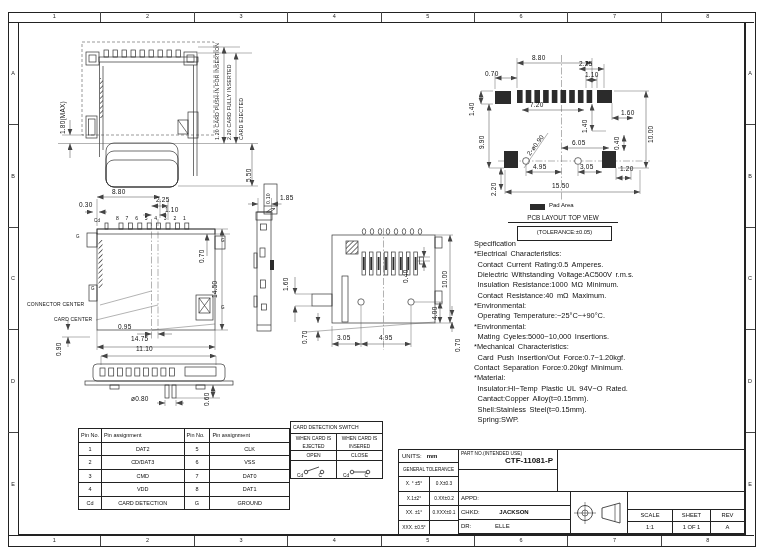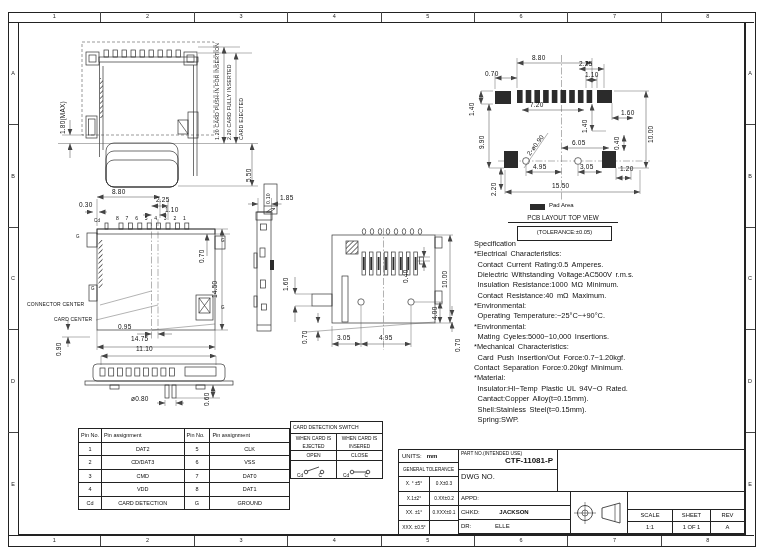--- a/index.html
+++ b/index.html
@@ -499,21 +499,20 @@
       <span>UNITS:</span>&nbsp;&nbsp;
       <span style="font-weight:bold;">mm</span>
     </div>
     <div class="tb-cell" style="left:0;top:13px;width:61px;height:15px;font-size:4.6px;line-height:13px;text-align:center;">GENERAL TOLERANCE</div>
     <div id="tol-grid"></div>
 
     <div class="tb-cell" style="left:60px;top:0;width:100px;height:21px;">
       <div style="font-size:4.8px;padding:1px 0 0 2px;">PART NO.(INTENDED USE)</div>
       <div style="font-size:8px;font-weight:bold;text-align:right;padding-right:4px;">CTF-11081-P</div>
     </div>
-    <div class="tb-cell" style="left:60px;top:20px;width:100px;height:23px;font-size:7.5px;padding:2px 0 0 2px;">DWG NO.</div>
     <div class="tb-cell" style="left:159px;top:0;width:188px;height:43px;"></div>
 
     <div class="tb-cell" style="left:60px;top:42px;width:113px;height:15px;font-size:6px;line-height:13px;padding-left:2px;">
       <span>APPD:</span>
       <span style="margin-left:18px;"></span>
     </div>
     <div class="tb-cell" style="left:60px;top:56px;width:113px;height:15px;font-size:6px;line-height:13px;padding-left:2px;">
       <span>CHKD:</span>
       <span style="margin-left:18px;font-weight:bold;">JACKSON</span>
     </div>

